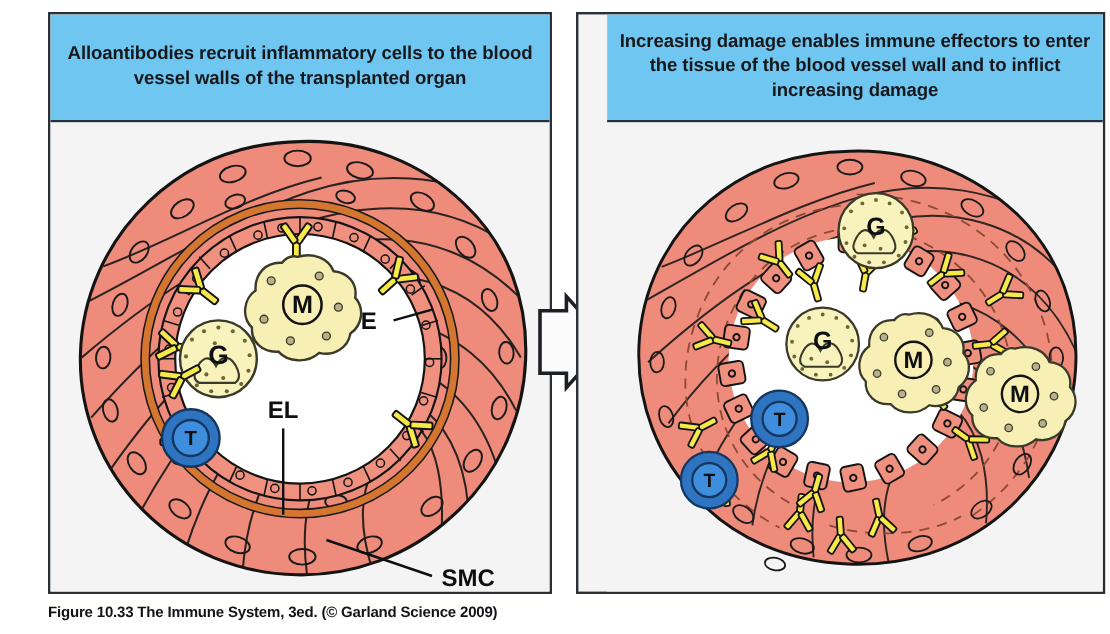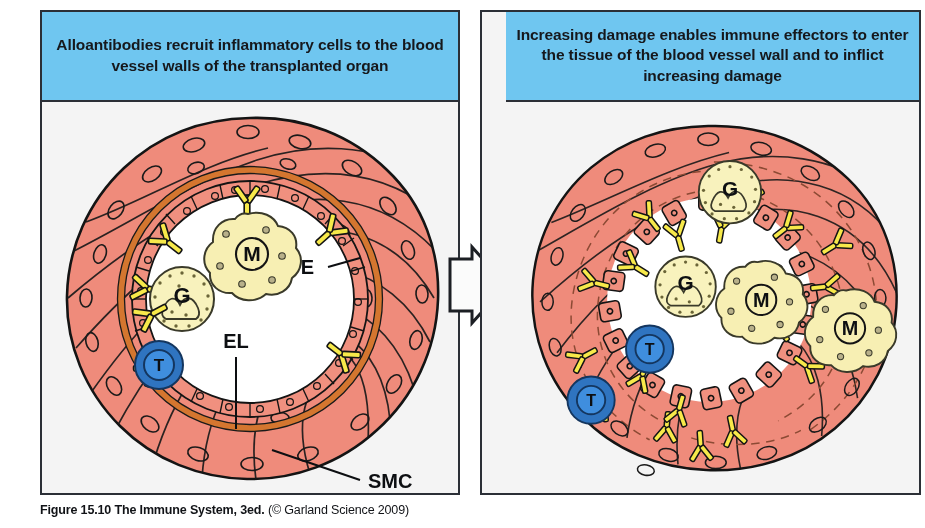--- a/index.html
+++ b/index.html
@@ -44,21 +44,21 @@
   #caption{
     position:absolute;
     left:22px;
     top:503px;
     font-size:12.5px;
     font-weight:bold;
     color:#111317;
     white-space:nowrap;
     letter-spacing:-0.15px;
   }
-  #caption .copy{font-weight:normal;}
+  #caption .copy{font-weight:bold;}
   #arrow-wrap{
     position:absolute;
     left:428px;top:243px;
     width:72px;height:84px;
     pointer-events:none;
   }
   .lbl{font-family:"Liberation Sans", sans-serif;font-weight:bold;fill:#0d0f12;}
 </style>
 </head>
 <body>
@@ -672,17 +672,17 @@
         <g transform="translate(152,250)">
           <circle cx="0" cy="0" r="25" fill="#2f74c0" stroke="#14365f" stroke-width="2"></circle>
           <circle cx="0" cy="0" r="15" fill="#3f8ede" stroke="#14365f" stroke-width="2"></circle>
           <text class="lbl" x="0" y="6" text-anchor="middle" font-size="17" fill="#0b1d33">T</text>
         </g>
       </svg>
     </div>
   </div>
 
   <div id="caption">
-    <span>Figure 15.10  The Immune System, 3ed.</span>
+    <span>Figure 10.33  The Immune System, 3ed.</span>
     <span class="copy">(© Garland Science 2009)</span>
   </div>
 
 </div>
 
 </body></html>

